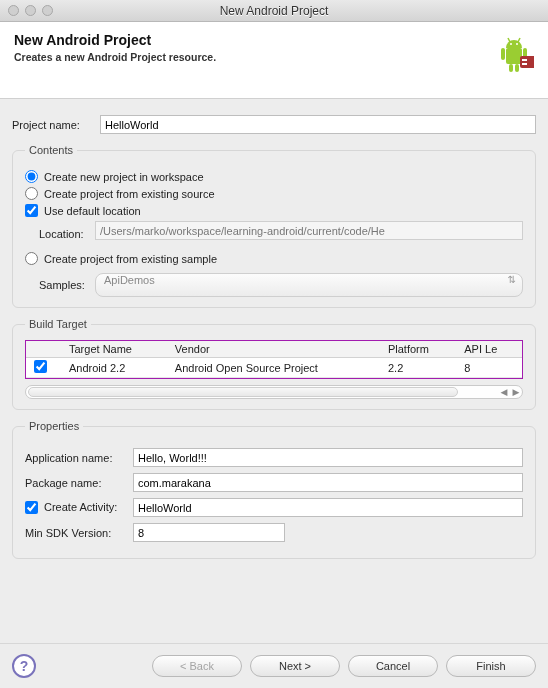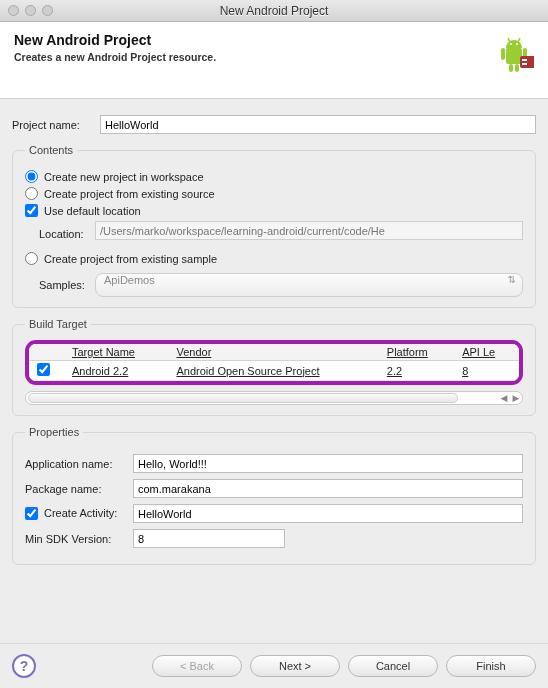--- a/index.html
+++ b/index.html
@@ -76,21 +76,21 @@
     display:flex; align-items:flex-start; padding:0 18px 0 8px;
     position:relative; font-size:11px;
   }
   .sel .chev { position:absolute; right:6px; font-size:10px; color:#999; }
   table {
     width:100%; border-collapse:collapse; font-size:11px;
     background:#fff;
   }
   th, td { text-align:left; padding:2px 8px; border-bottom:1px solid #e6e6e6; }
   th { background:#f3f3f3; border-bottom:1px solid #d2d2d2; font-weight:normal; }
-  .tblwrap { border:4px solid #a21caf; border-radius:11px; overflow:hidden;text-decoration:underline; }
+  .tblwrap { border:1px solid #a21caf; border-radius:0; overflow:hidden; }
   .hscroll {
     margin-top:6px; height:14px; border:1px solid #cacaca;
     border-radius:8px; background:#fefefe;
     position:relative;
   }
   .hscroll .thumb{
     position:absolute; left:2px; top:1px; height:10px; width:430px;
     border:1px solid #cfcfcf; border-radius:6px;
     background:linear-gradient(#f8f8f8,#e8e8e8);
   }

